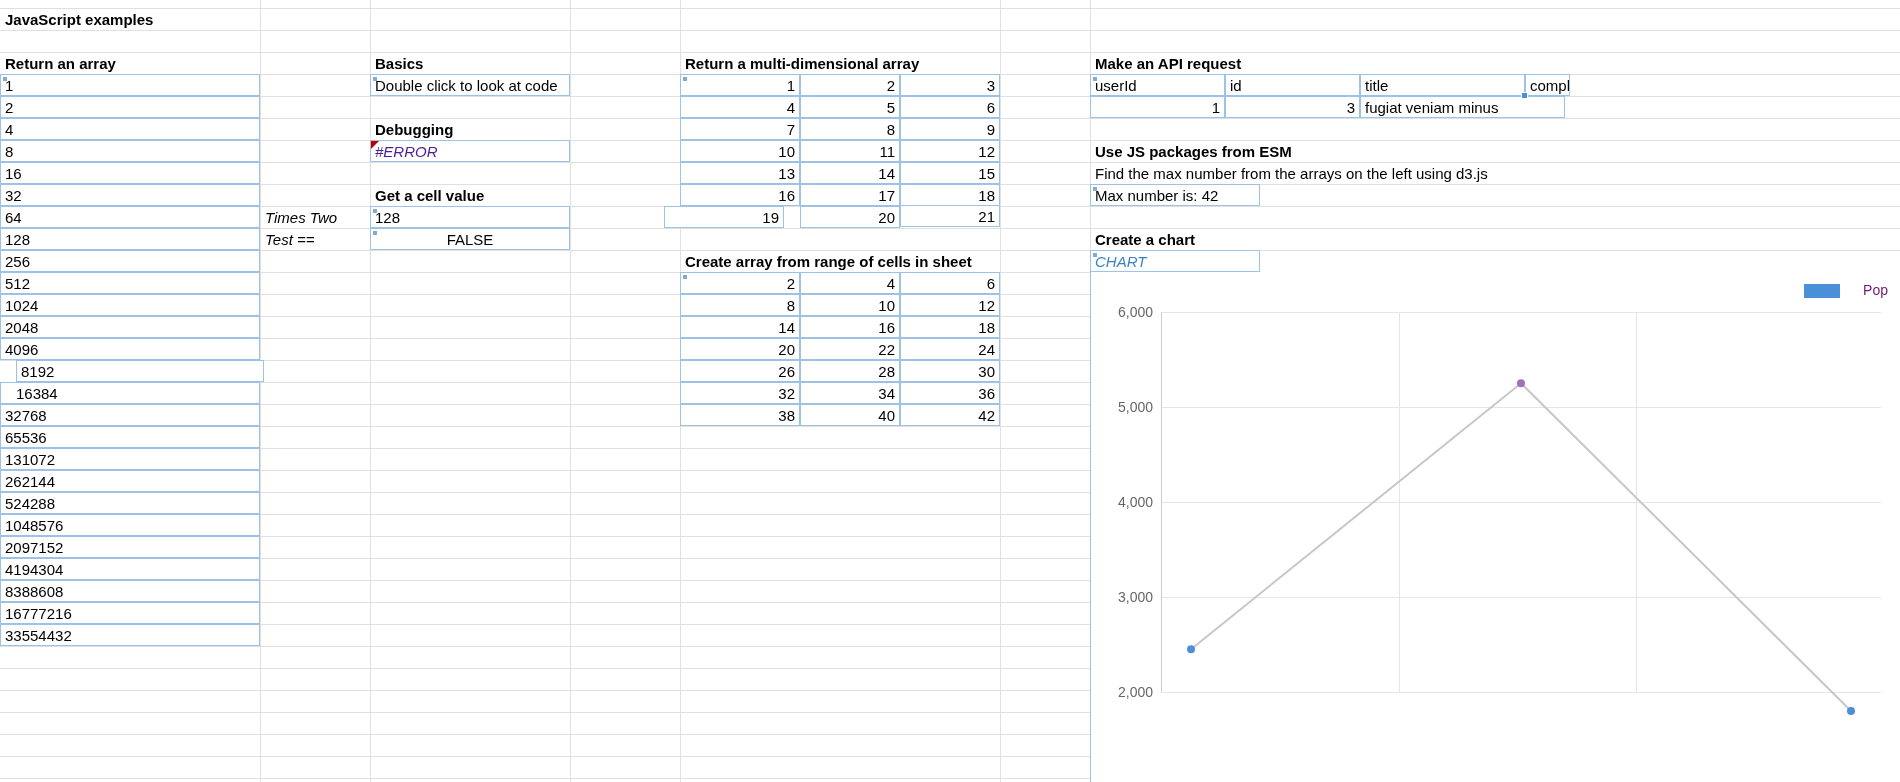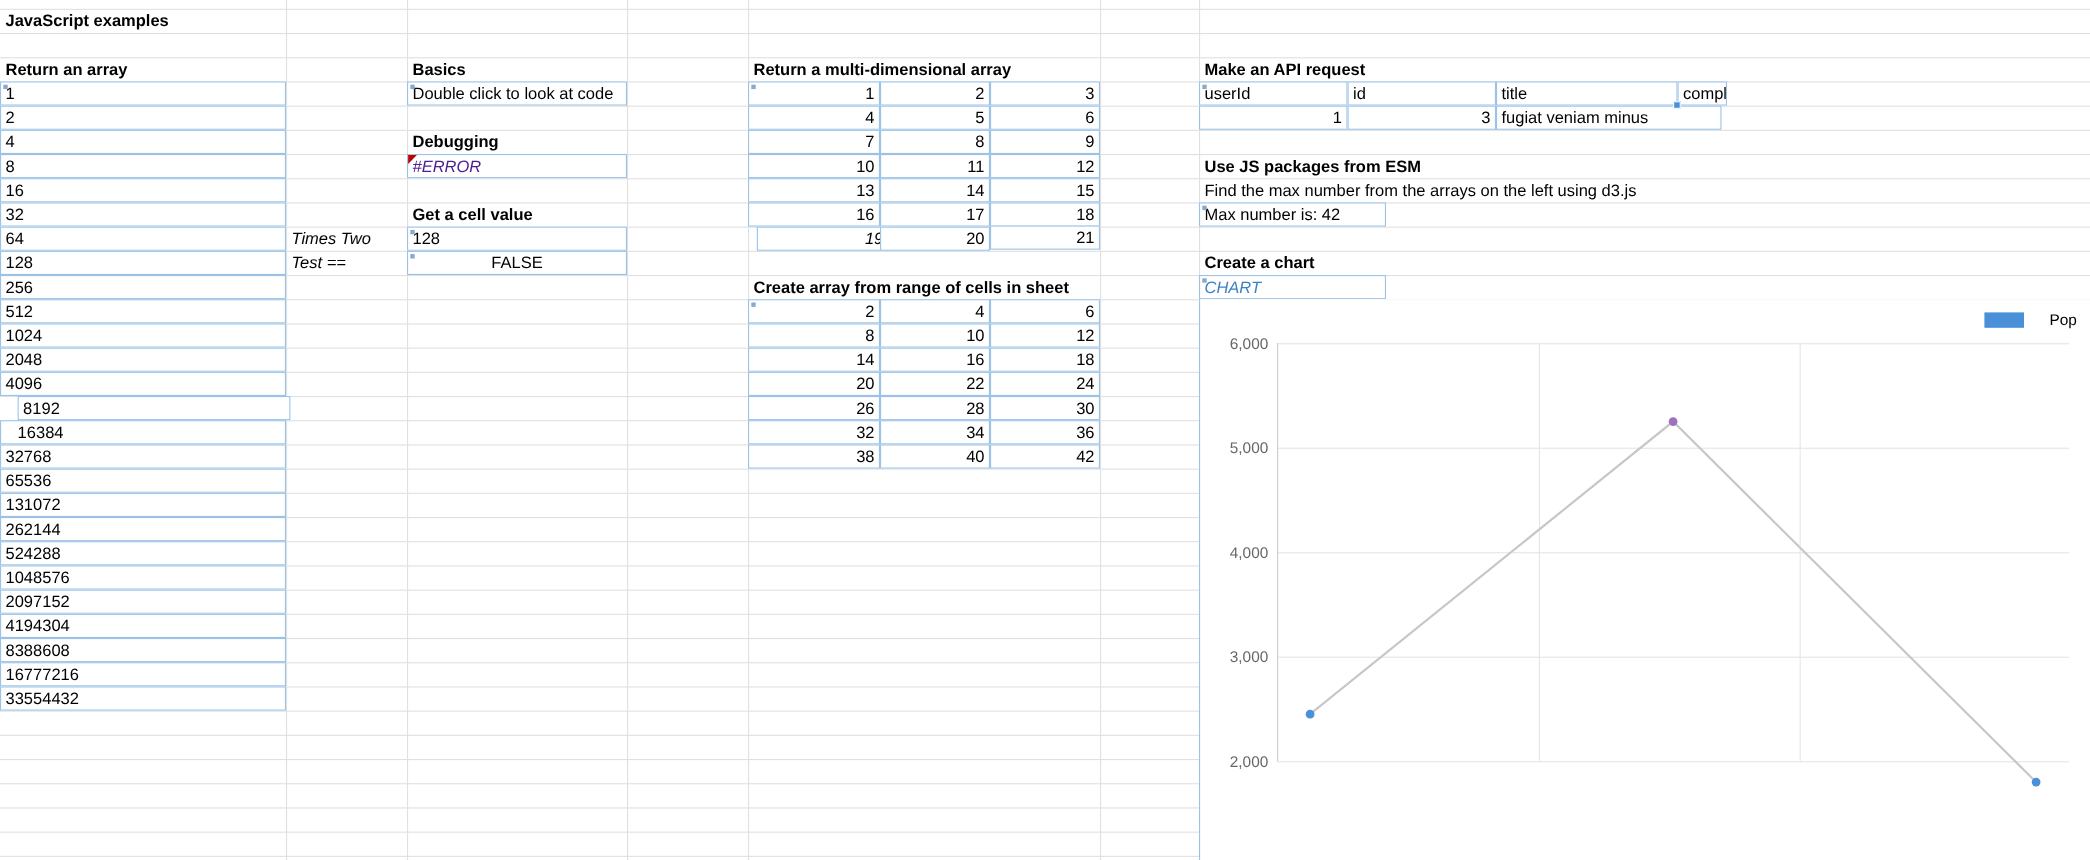--- a/index.html
+++ b/index.html
@@ -65,21 +65,21 @@
   }
   .legend-swatch {
     position: absolute;
     width: 36px;
     height: 14px;
     background: #4a90d9;
   }
   .legend-label {
     position: absolute;
     font-size: 14px;
-    color: #000000;
+    color: #701a75;
   }
   .y-tick {
     position: absolute;
     font-size: 14px;
     color: #666;
     text-align: right;
     width: 50px;
   }
   .fill-handle {
     position: absolute;
@@ -186,21 +186,21 @@
     <div class="cell spill right" style="left: 900px; top: 118px; width: 100px;">9</div>
     <div class="cell spill right" style="left: 680px; top: 140px; width: 120px;">10</div>
     <div class="cell spill right" style="left: 800px; top: 140px; width: 100px;">11</div>
     <div class="cell spill right" style="left: 900px; top: 140px; width: 100px;">12</div>
     <div class="cell spill right" style="left: 680px; top: 162px; width: 120px;">13</div>
     <div class="cell spill right" style="left: 800px; top: 162px; width: 100px;">14</div>
     <div class="cell spill right" style="left: 900px; top: 162px; width: 100px;">15</div>
     <div class="cell spill right" style="left: 680px; top: 184px; width: 120px;">16</div>
     <div class="cell spill right" style="left: 800px; top: 184px; width: 100px;">17</div>
     <div class="cell spill right" style="left: 900px; top: 184px; width: 100px;">18</div>
-    <div class="cell spill right" style="left: 688px; top: 206px; width: 120px; font-style: italic;">19</div>
+    <div class="cell spill right" style="left: 664px; top: 206px; width: 120px;">19</div>
     <div class="cell spill right" style="left: 800px; top: 206px; width: 100px;">20</div>
     <div class="cell spill right" style="left: 900px; top: 205px; width: 100px;">21</div>
     <div class="cell bold" style="left: 680px; top: 250px; width: 400px;">Create array from range of cells in sheet</div>
     <div class="cell spill right spill-origin" style="left: 680px; top: 272px; width: 120px;">2</div>
     <div class="cell spill right" style="left: 800px; top: 272px; width: 100px;">4</div>
     <div class="cell spill right" style="left: 900px; top: 272px; width: 100px;">6</div>
     <div class="cell spill right" style="left: 680px; top: 294px; width: 120px;">8</div>
     <div class="cell spill right" style="left: 800px; top: 294px; width: 100px;">10</div>
     <div class="cell spill right" style="left: 900px; top: 294px; width: 100px;">12</div>
     <div class="cell spill right" style="left: 680px; top: 316px; width: 120px;">14</div>

